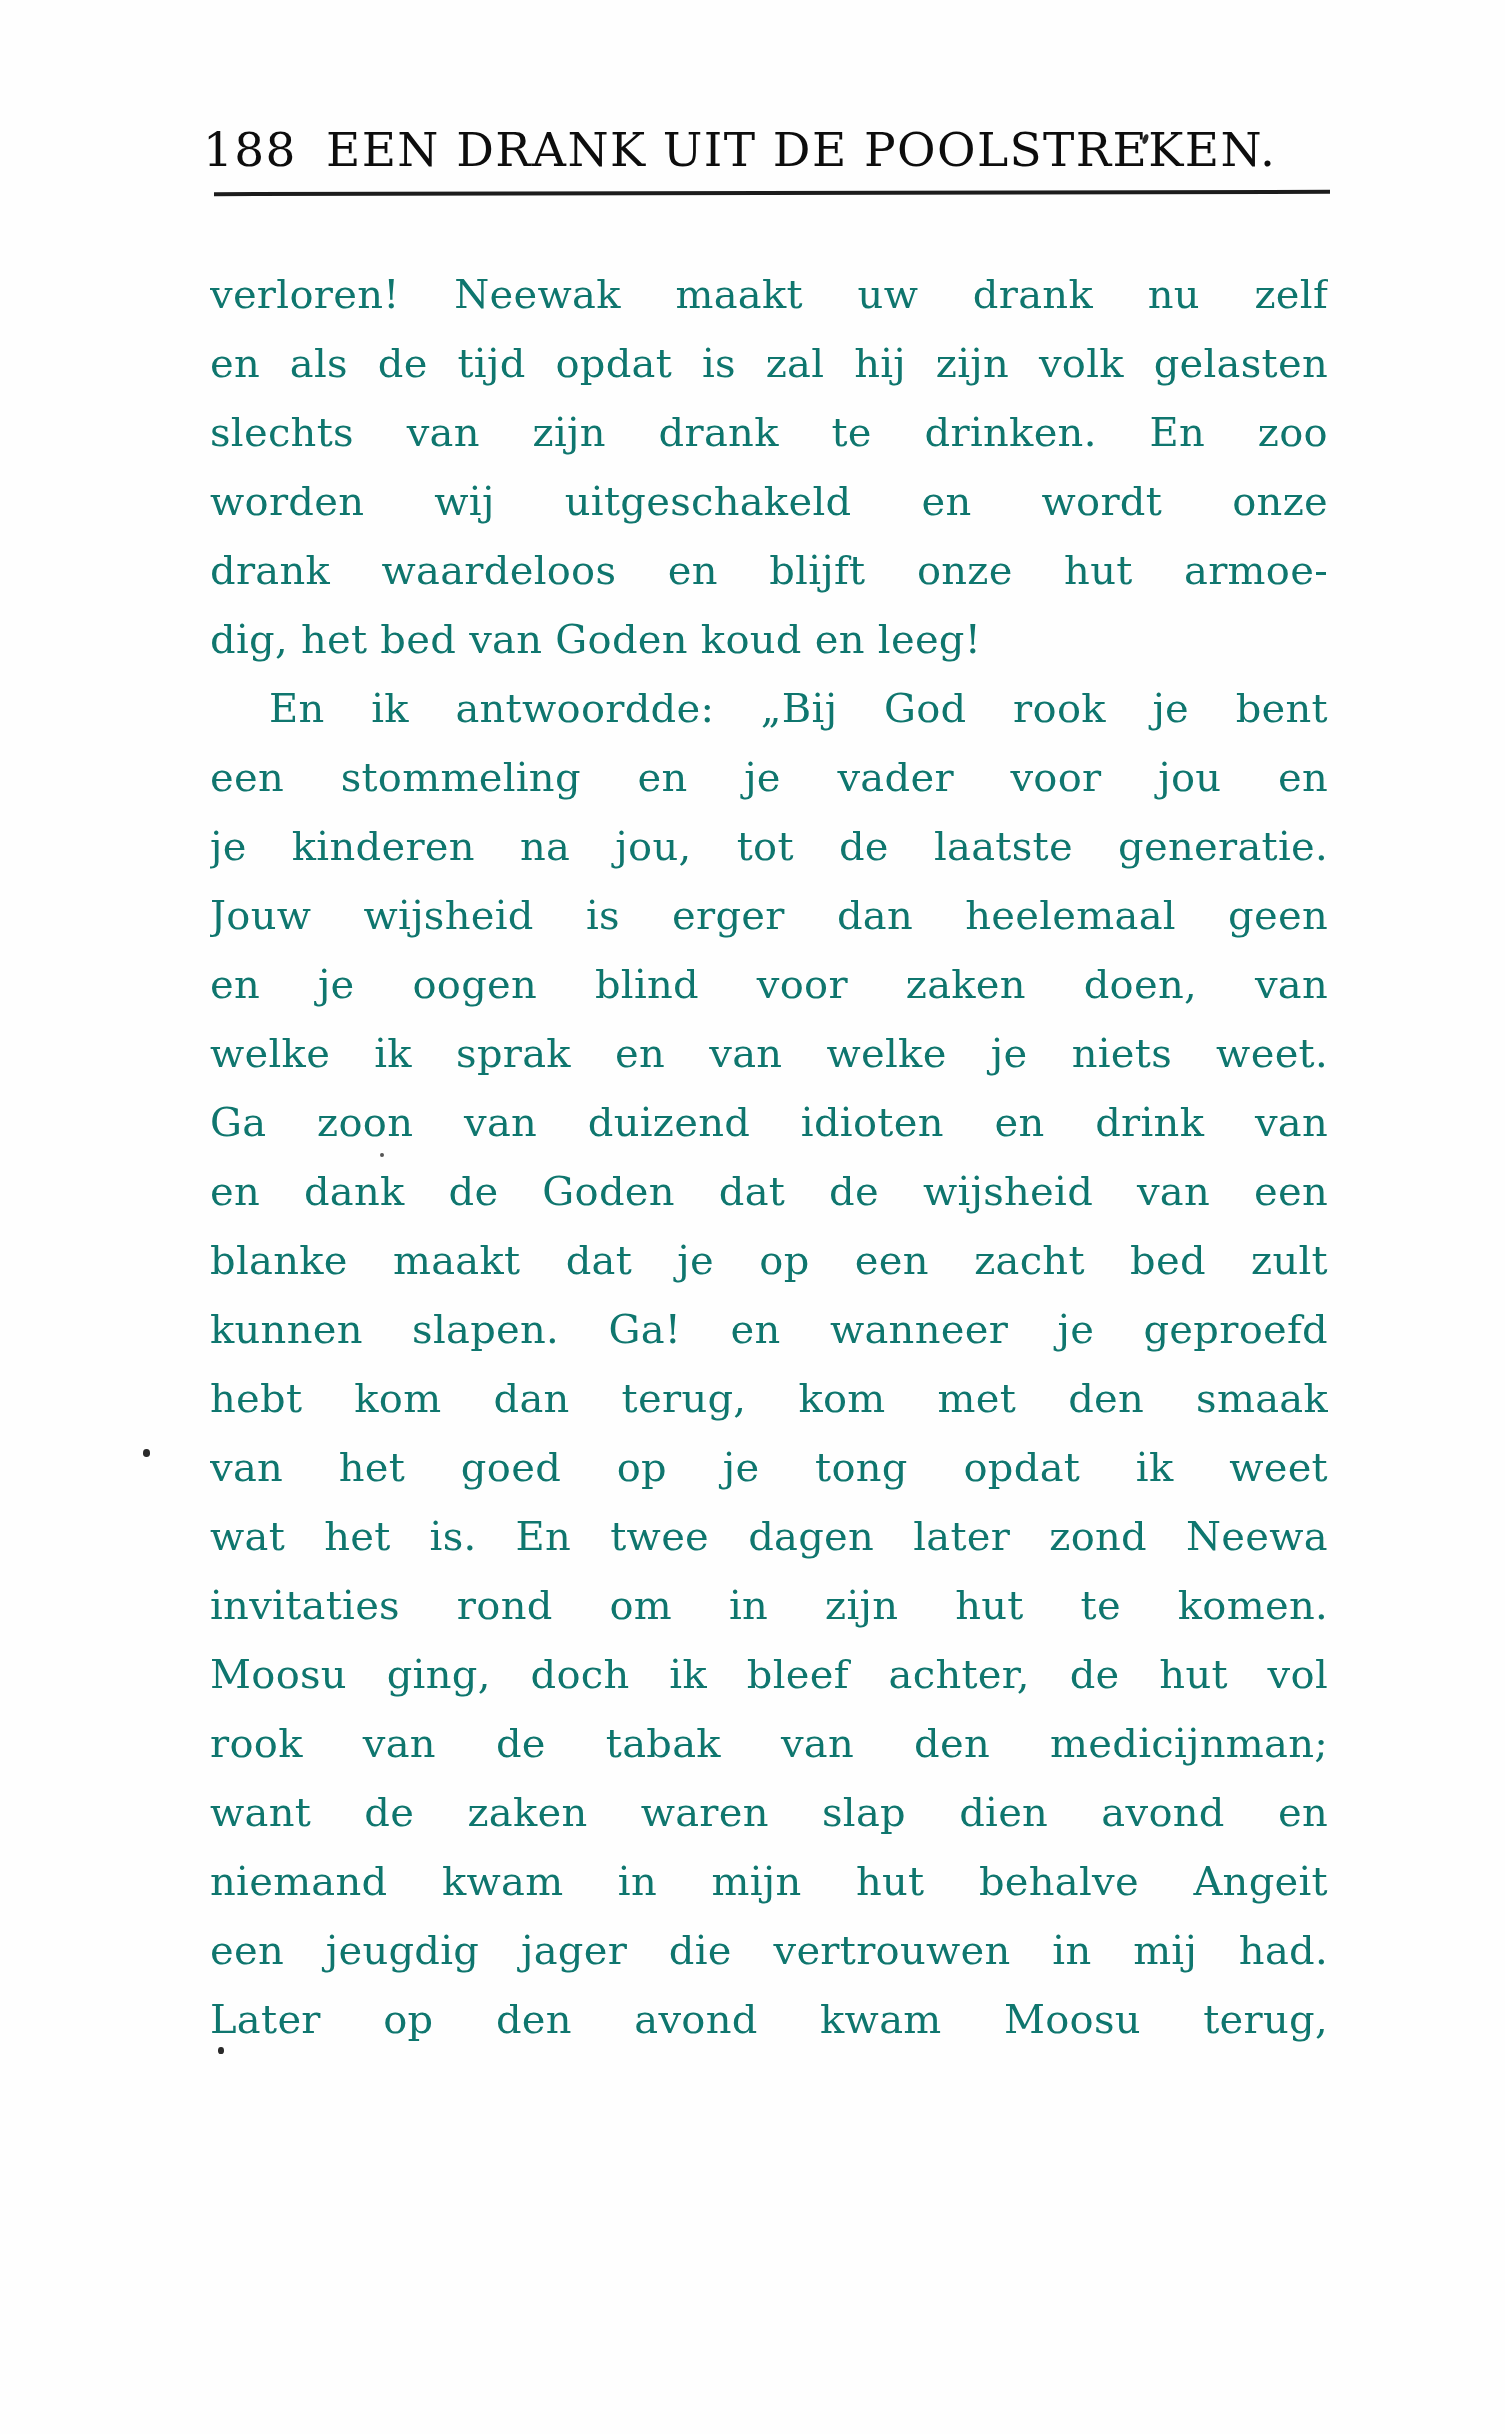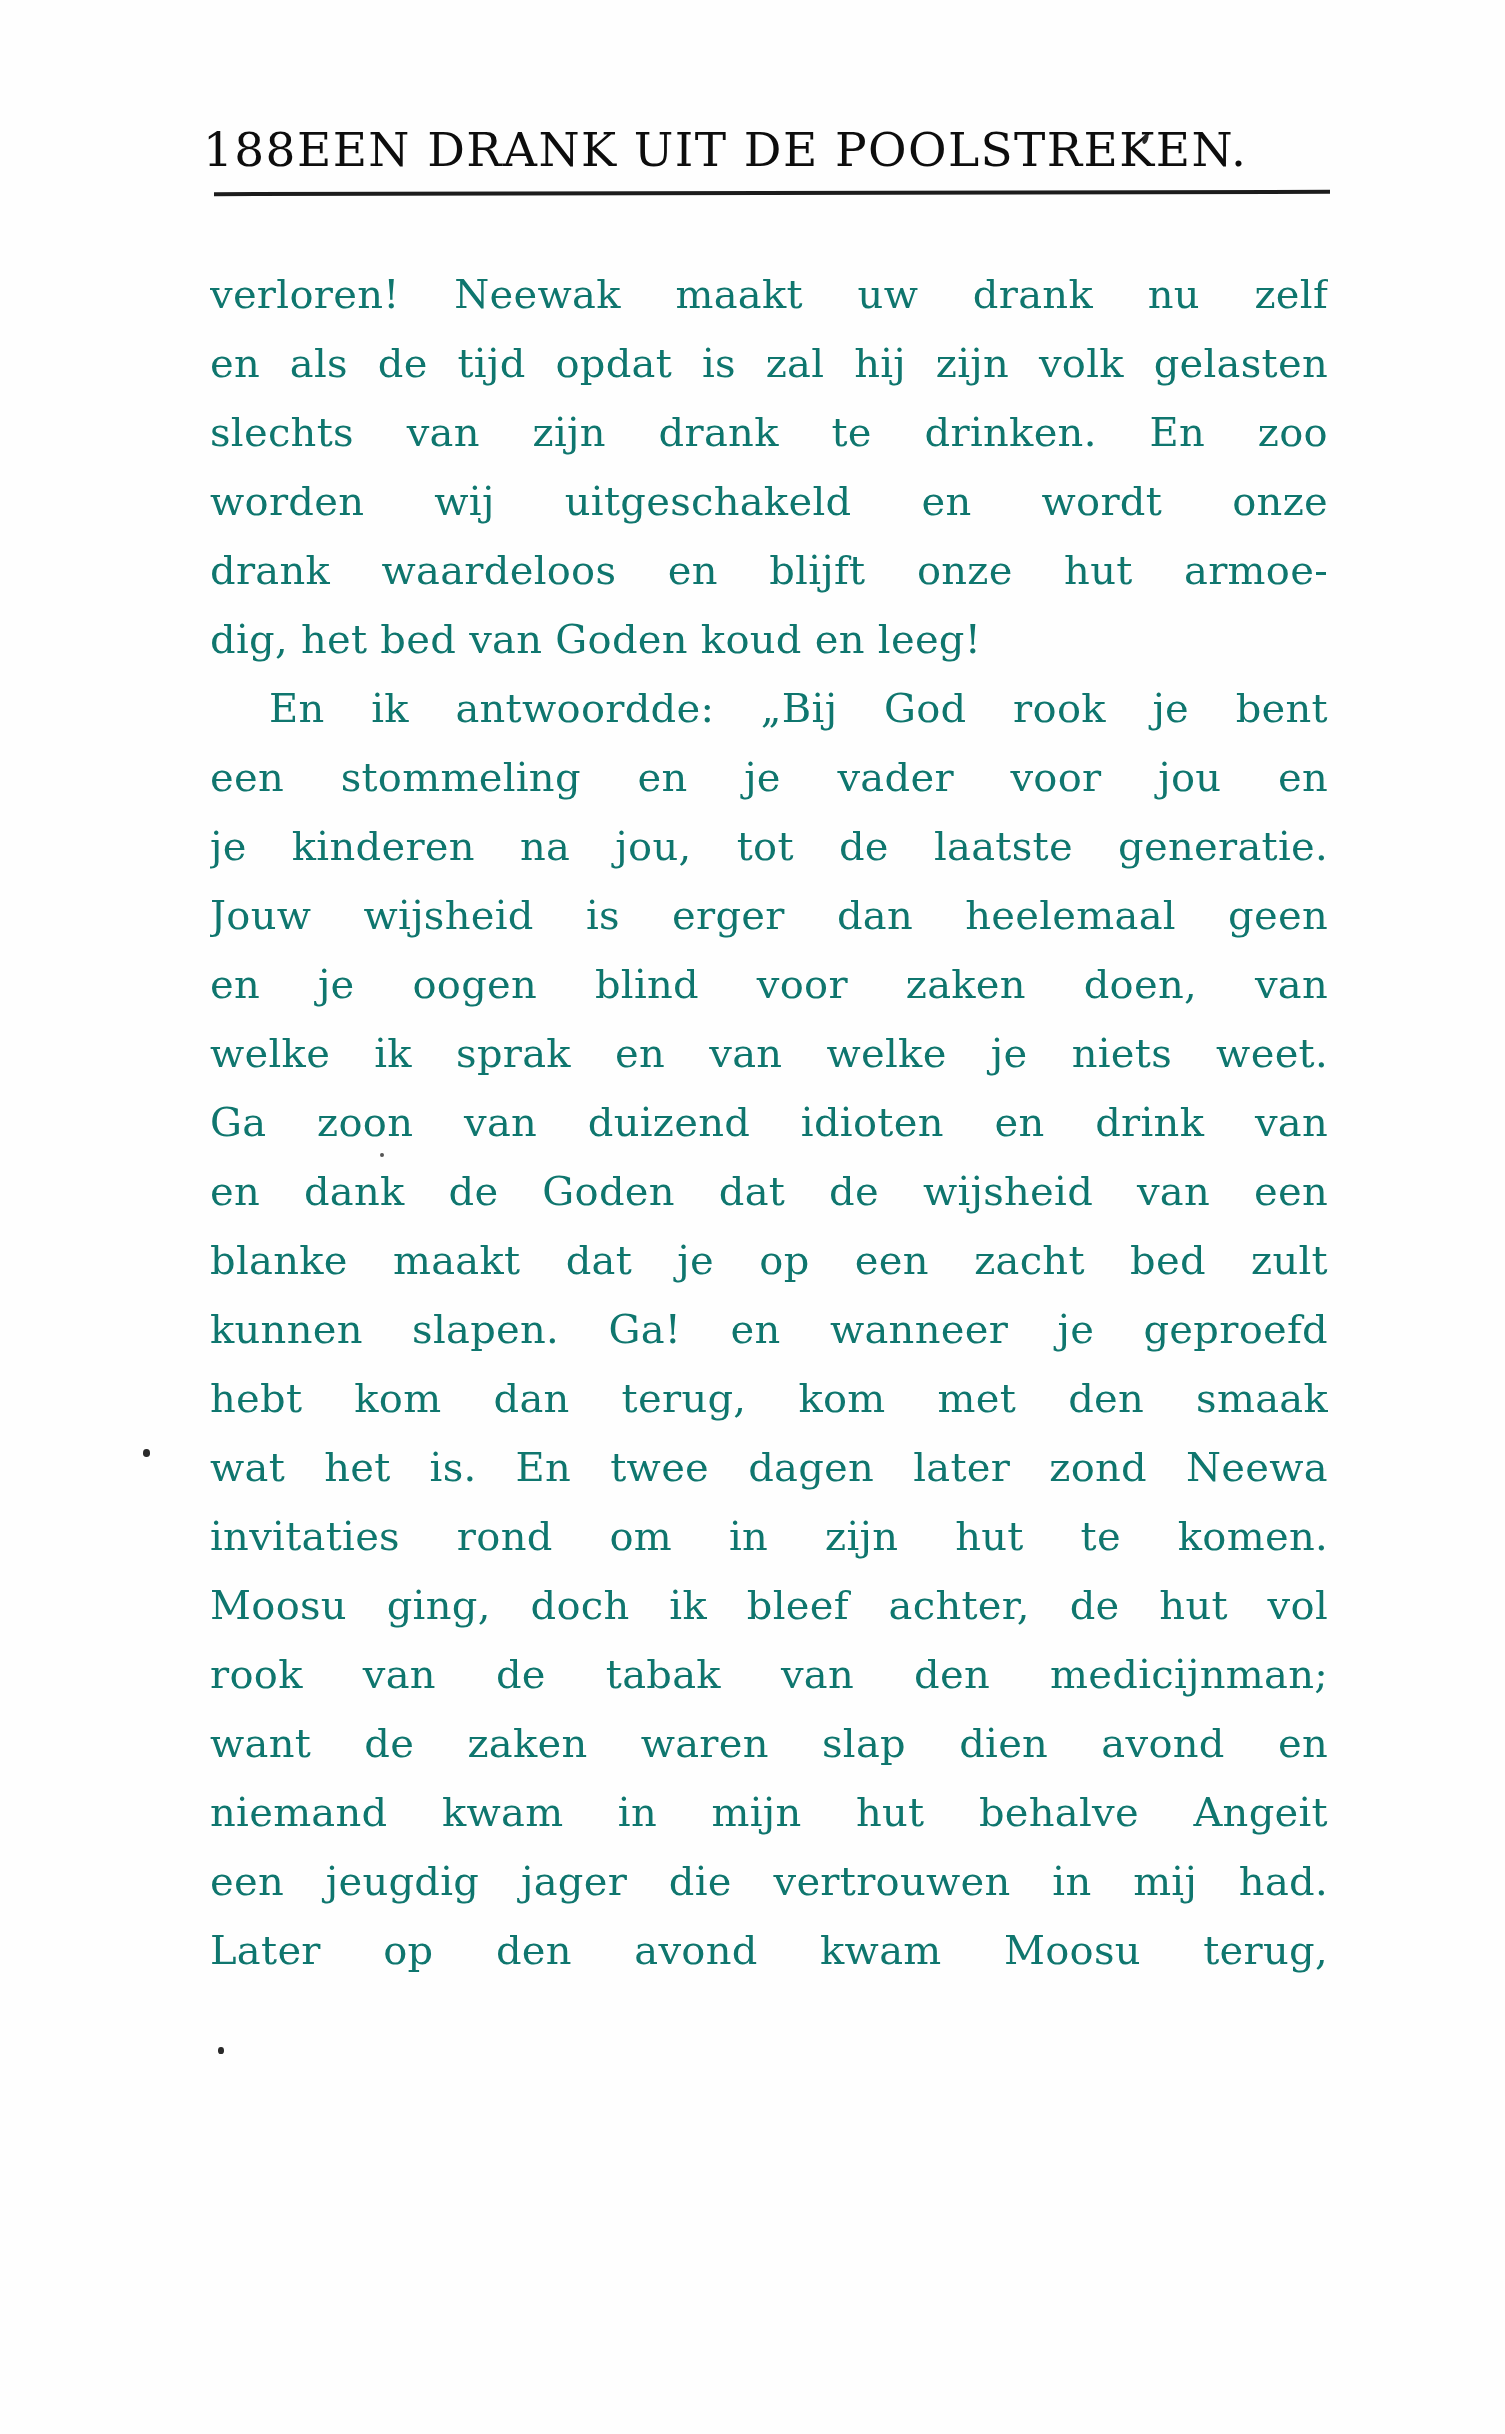--- a/index.html
+++ b/index.html
@@ -22,20 +22,21 @@
     top: 124px;
     width: 1128px;
     font-size: 47px;
     line-height: 52px;
     letter-spacing: 1.4px;
     white-space: nowrap;
     color: #0d0d0d;
   }
   .page-number {
     display: inline-block;
+    margin-right: 29px;
   }
   .header-rule {
     position: absolute;
     left: 214px;
     top: 191px;
     width: 1116px;
     height: 3.8px;
     background: #1c1c1c;
     transform: rotate(-0.12deg);
   }
@@ -98,20 +99,21 @@
       <div class="line just">een stommeling en je vader voor jou en</div>
       <div class="line just">je kinderen na jou, tot de laatste generatie.</div>
       <div class="line just">Jouw wijsheid is erger dan heelemaal geen</div>
       <div class="line just">en je oogen blind voor zaken doen, van</div>
       <div class="line just">welke ik sprak en van welke je niets weet.</div>
       <div class="line just">Ga zoon van duizend idioten en drink van</div>
       <div class="line just">en dank de Goden dat de wijsheid van een</div>
       <div class="line just">blanke maakt dat je op een zacht bed zult</div>
       <div class="line just">kunnen slapen. Ga! en wanneer je geproefd</div>
       <div class="line just">hebt kom dan terug, kom met den smaak</div>
+      <div class="line just">van het goed op je tong opdat ik weet</div>
       <div class="line just">wat het is. En twee dagen later zond Neewa</div>
       <div class="line just">invitaties rond om in zijn hut te komen.</div>
       <div class="line just">Moosu ging, doch ik bleef achter, de hut vol</div>
       <div class="line just">rook van de tabak van den medicijnman;</div>
       <div class="line just">want de zaken waren slap dien avond en</div>
       <div class="line just">niemand kwam in mijn hut behalve Angeit</div>
       <div class="line just">een jeugdig jager die vertrouwen in mij had.</div>
       <div class="line just">Later op den avond kwam Moosu terug,</div>
     </div>
 

